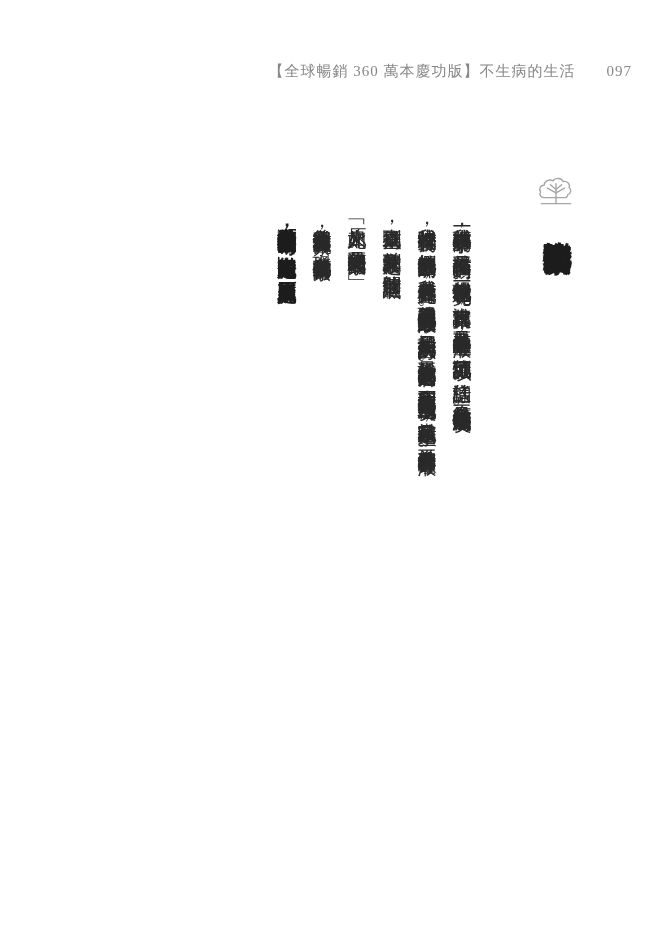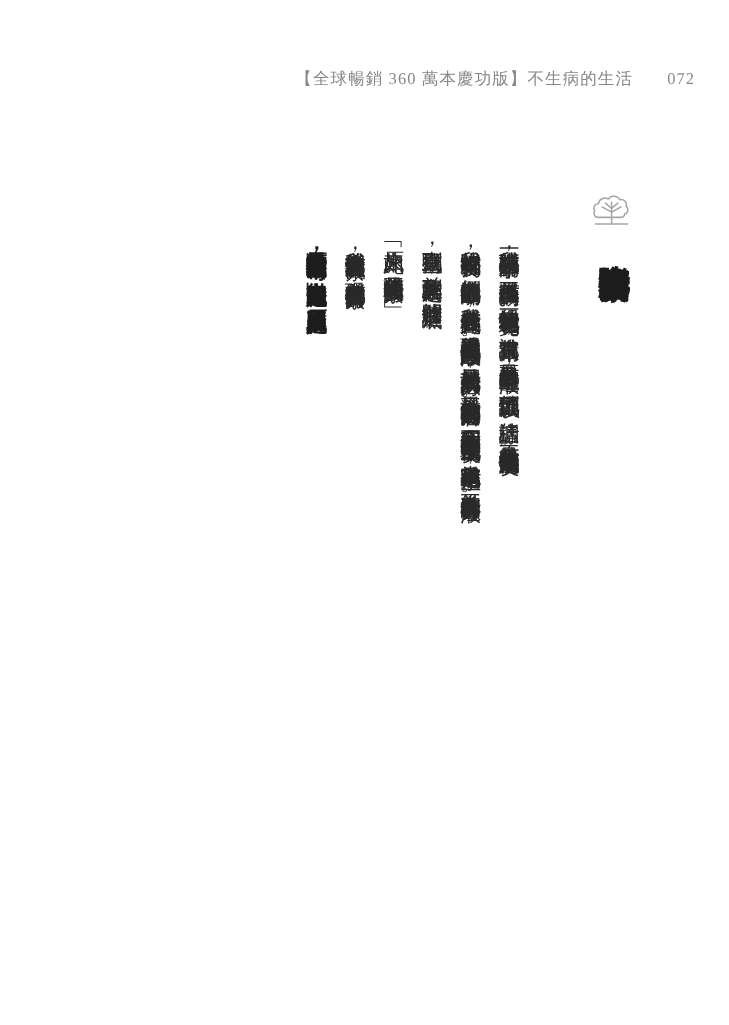--- a/index.html
+++ b/index.html
@@ -78,21 +78,21 @@
     color: #1d1d1d;
   }
 </style>
 </head>
 <body>
 
 <div class="page">
 
   <header class="page-header">
     <span>【全球暢銷 360 萬本慶功版】不生病的生活</span>
-    <span>072</span>
+    <span>097</span>
   </header>
 
   <div class="chapter-icon">
     <svg viewBox="0 0 44 38" fill="none" stroke="currentColor" stroke-width="1.6" stroke-linecap="round" stroke-linejoin="round">
       <path d="M8,25.5 C4.2,25.5 2.2,21.8 4.2,18.8 C1.8,15.4 4.2,10.8 8.2,11.2 C8.6,6.4 14.4,3.6 18.6,6.2 C21.2,2 28.4,2.4 30.4,7 C34.8,5.8 38.8,9.8 37.2,13.8 C40.4,16.2 39.2,21.4 35.6,22 C35.8,24.4 33.6,25.5 31.8,25.5 Z"></path>
       <path d="M22,32.5 L22,9.5"></path>
       <path d="M22,16 L15.5,10.5"></path>
       <path d="M22,16 L28.5,10.5"></path>
       <path d="M22,20 L12,14.5"></path>
       <path d="M22,20 L32,14.5"></path>

